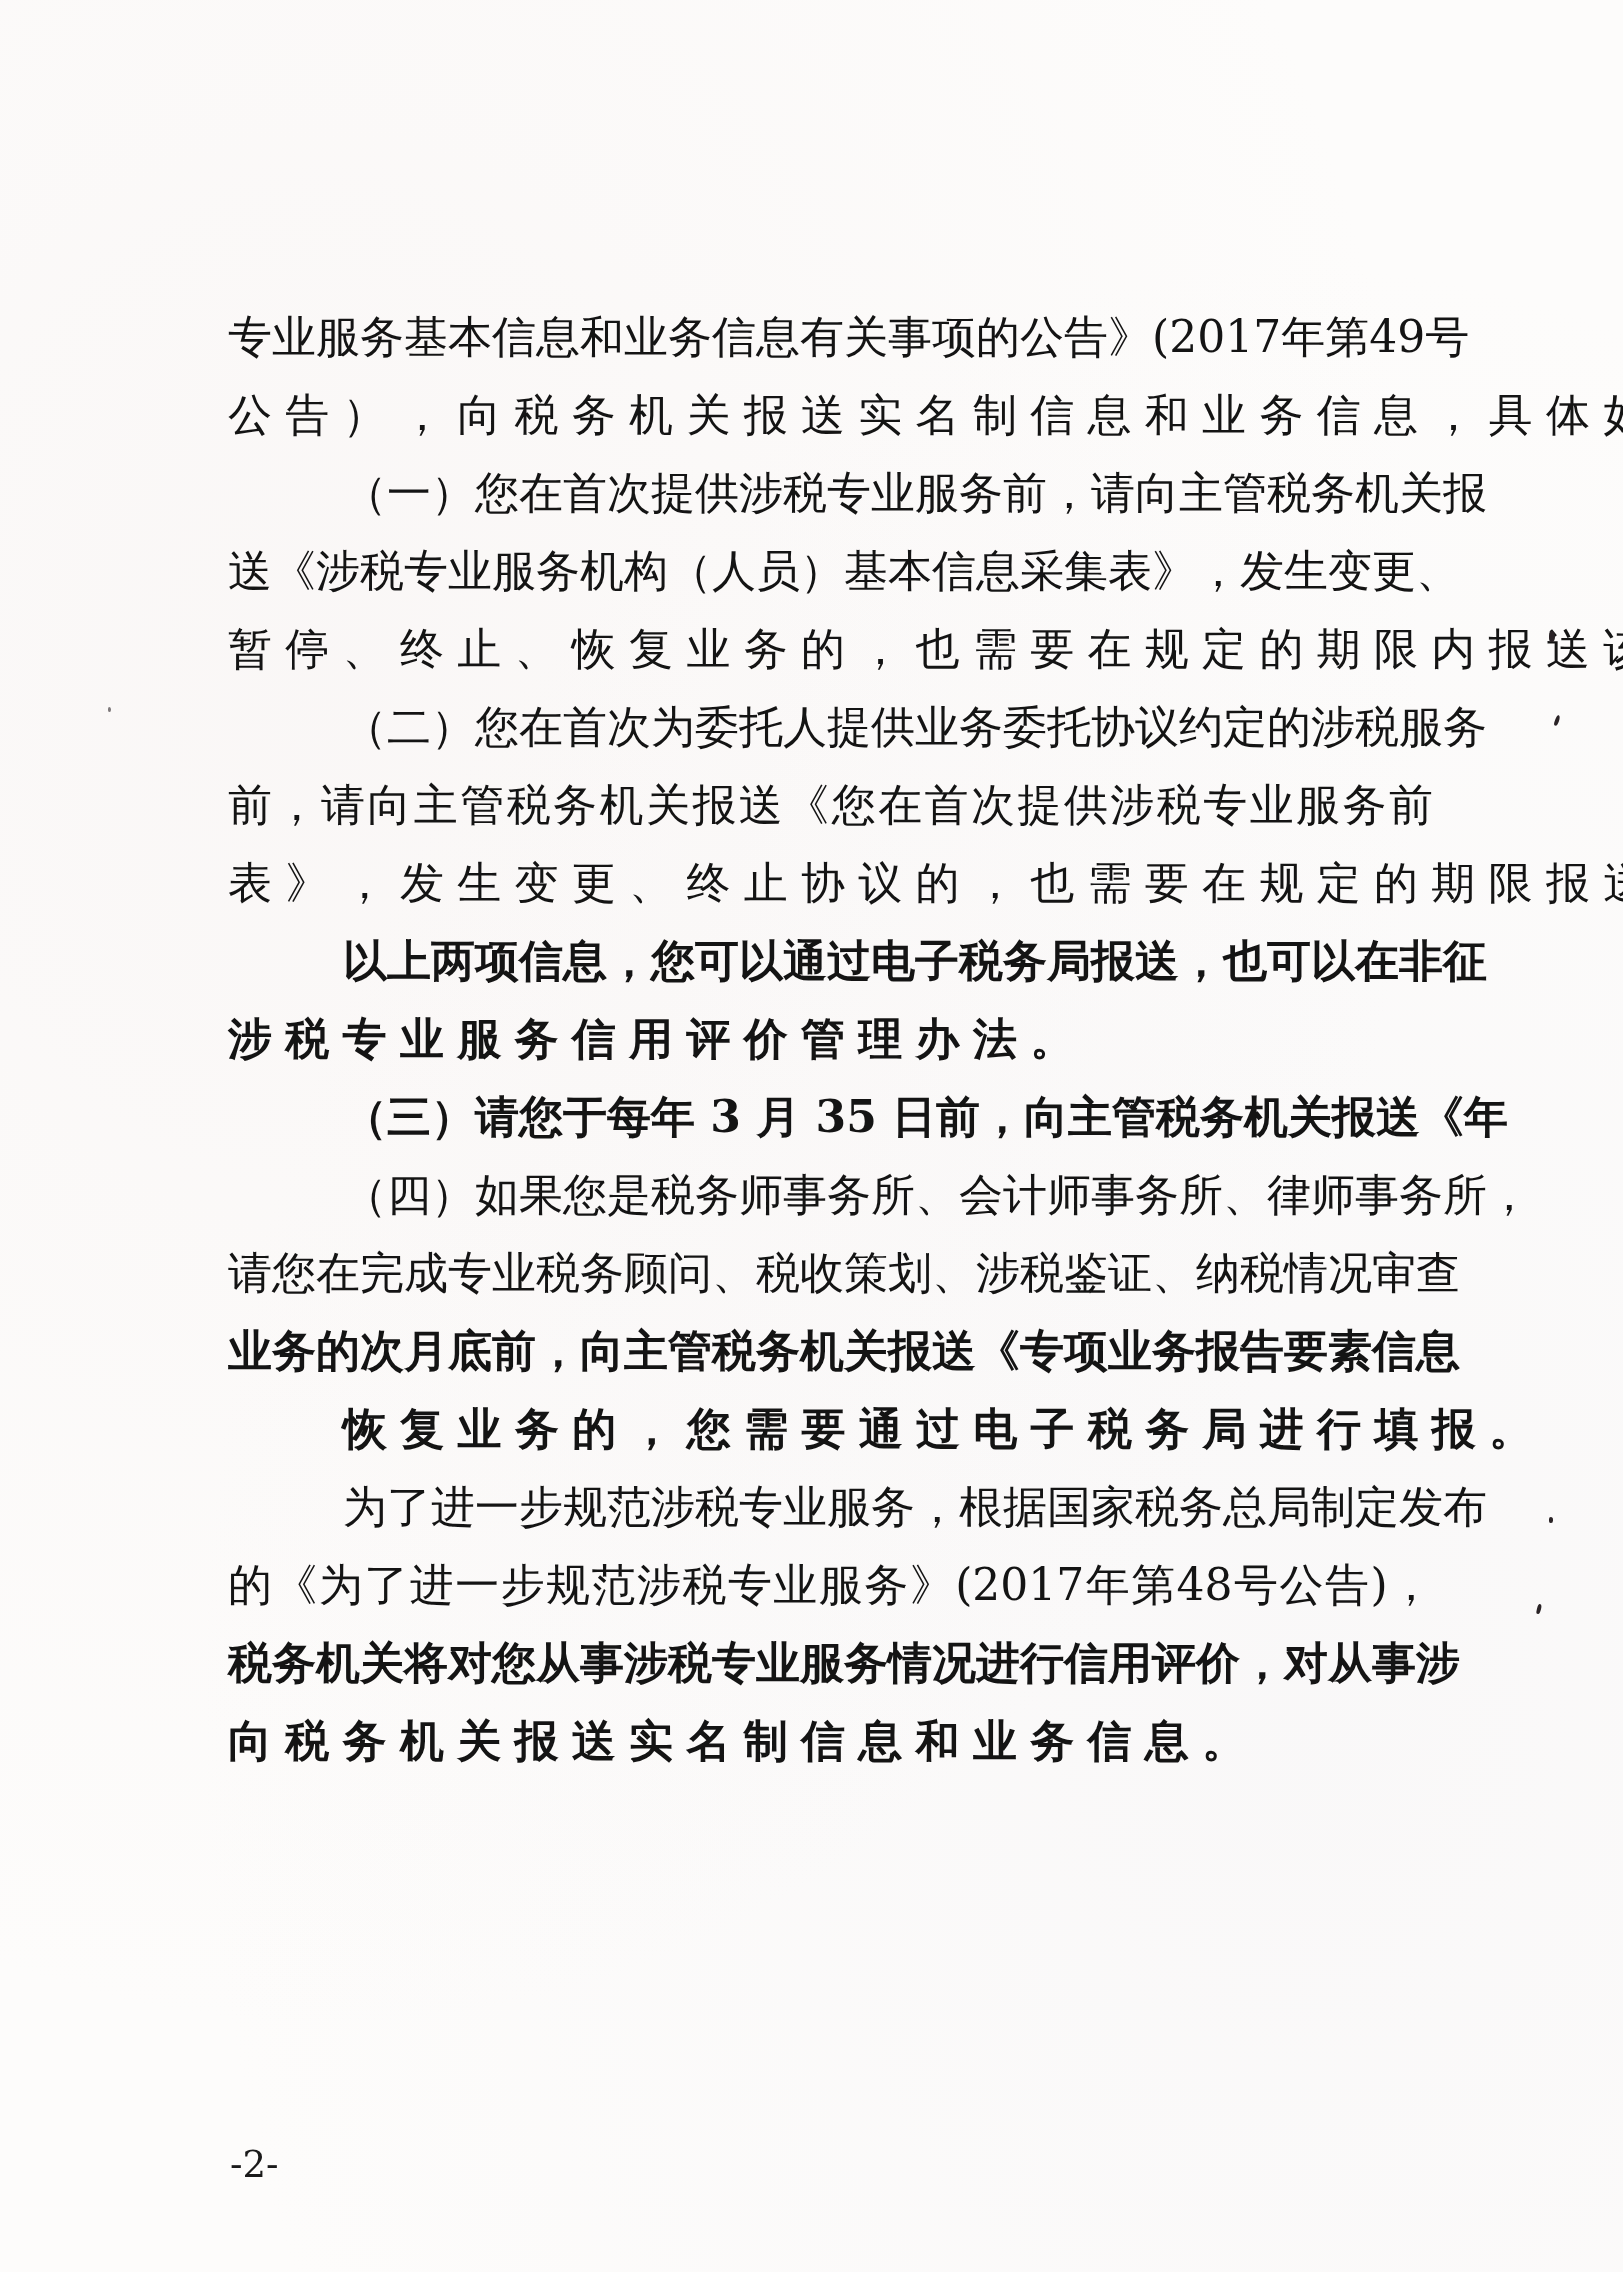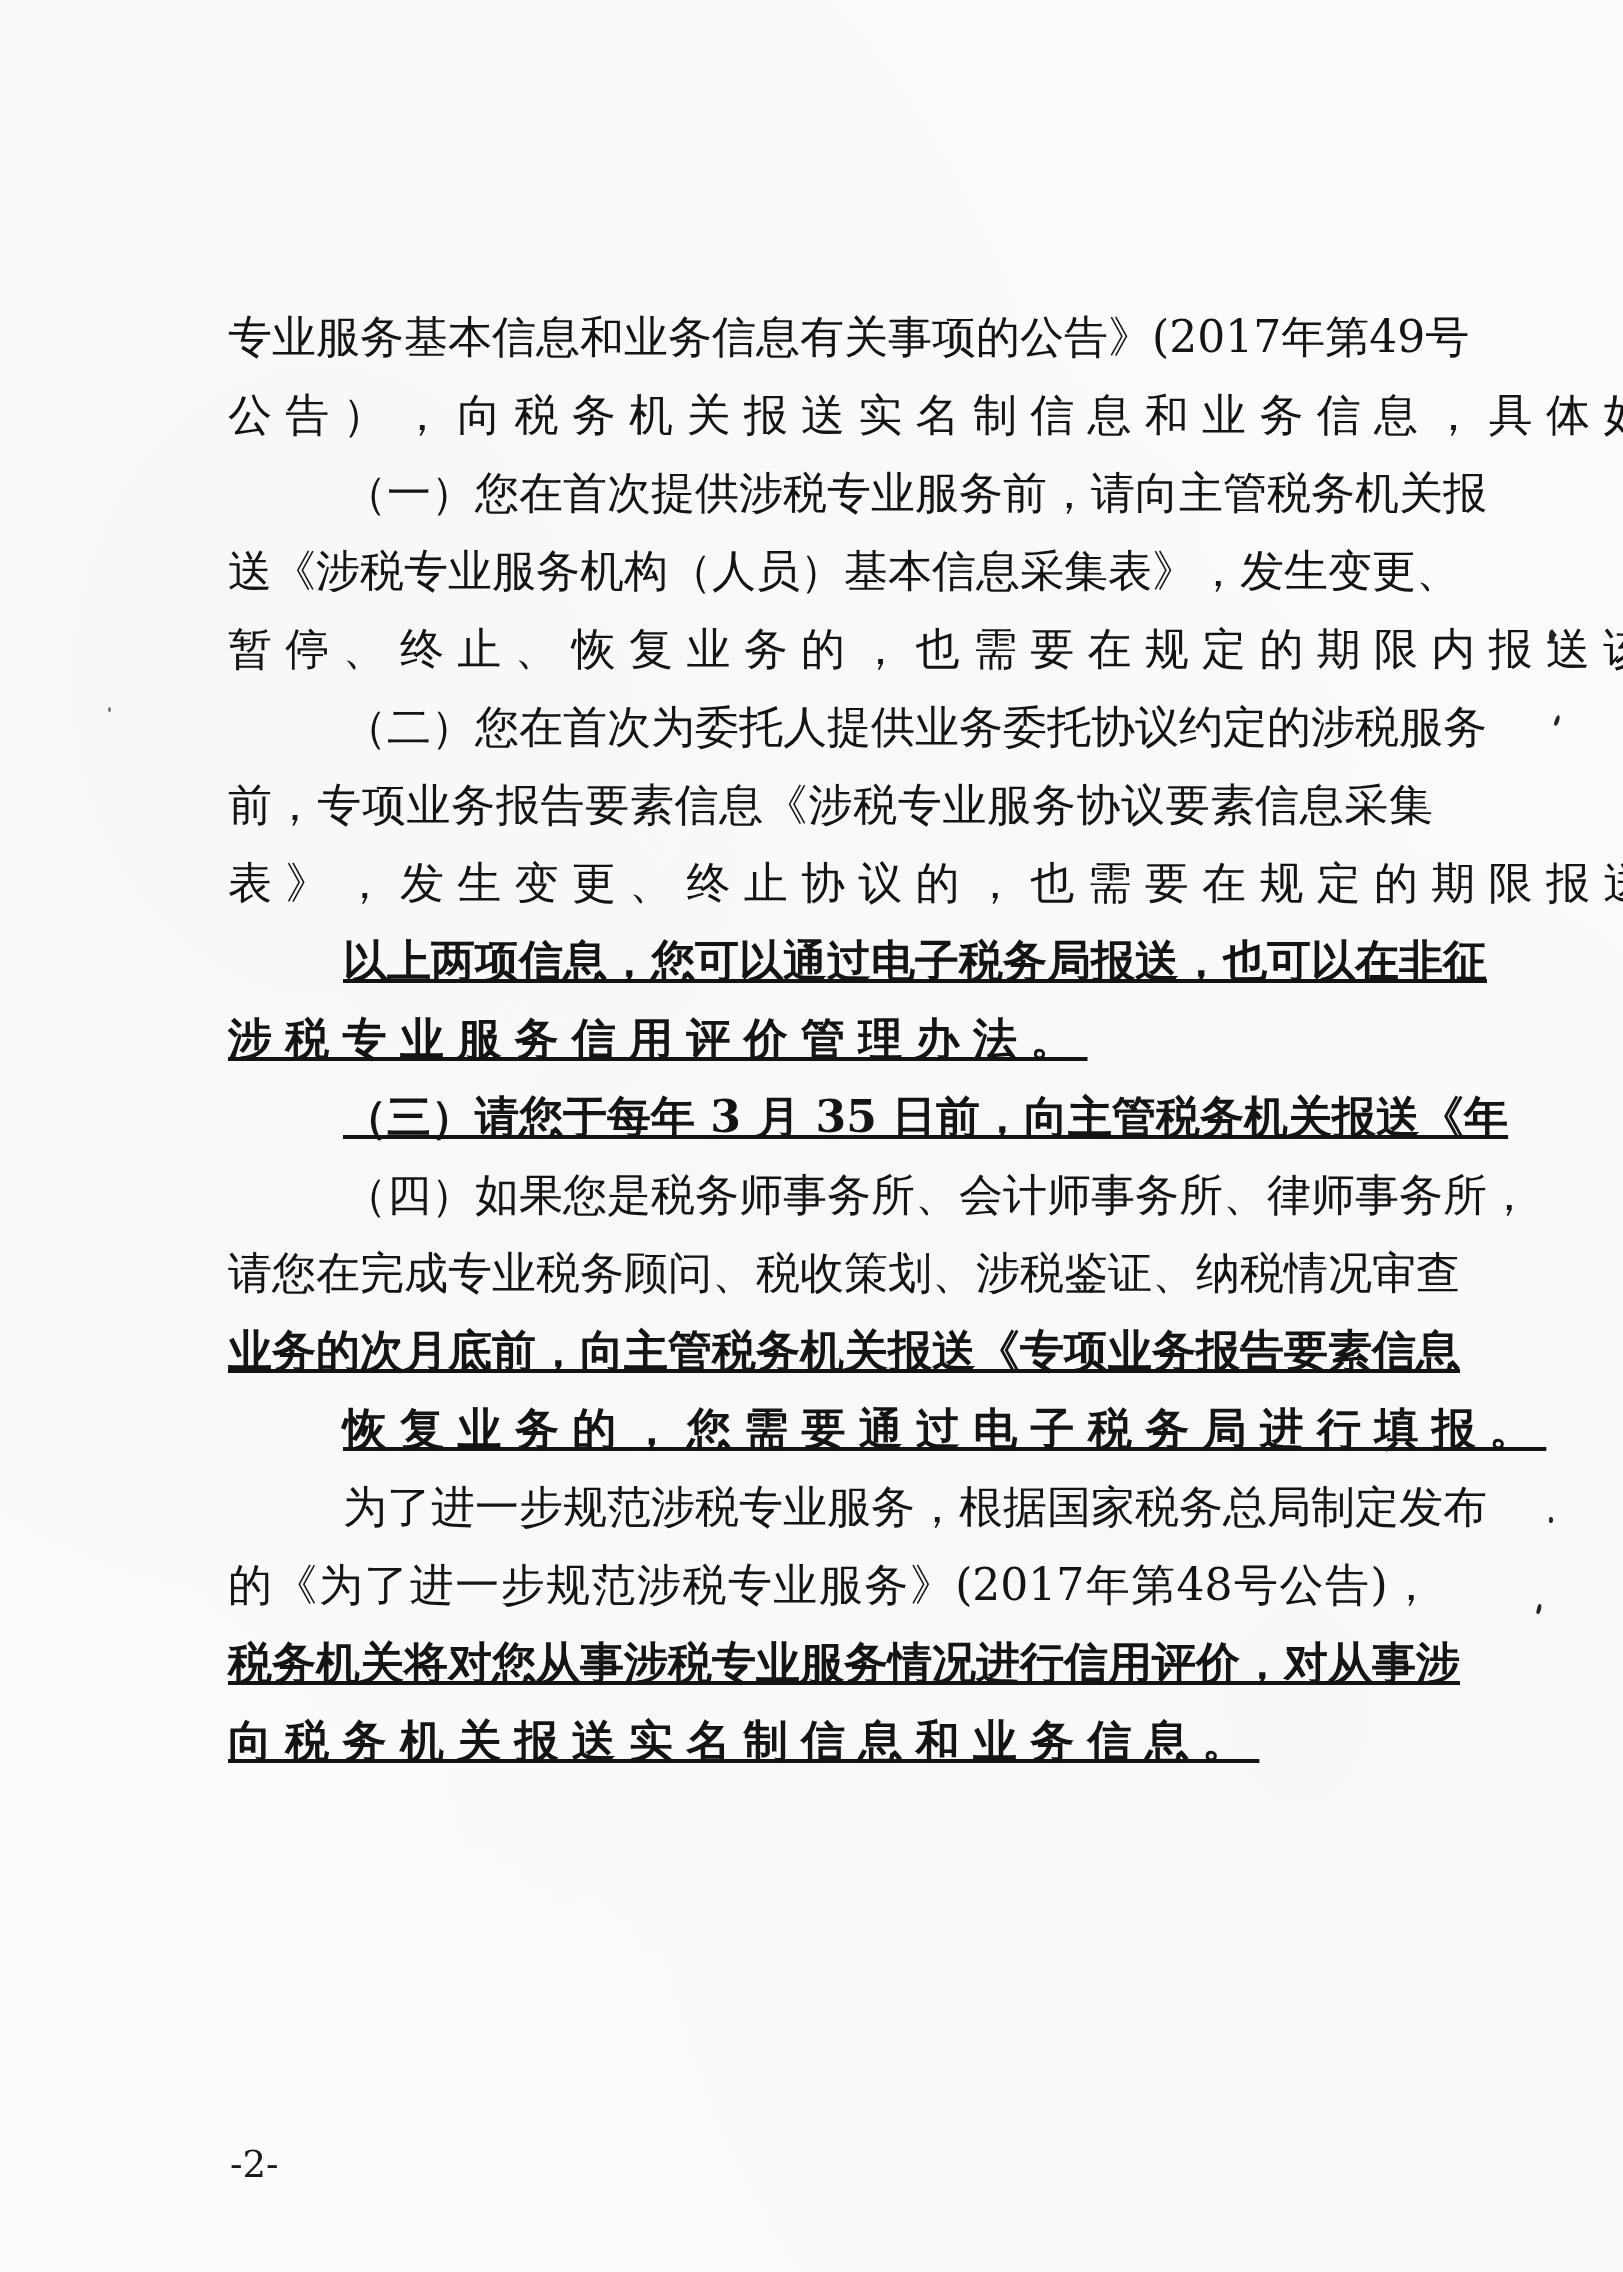--- a/index.html
+++ b/index.html
@@ -38,21 +38,20 @@
       font-size: 44px;
       letter-spacing: 13.3px;
       white-space: nowrap;
       overflow: visible;
     }
     .line.indent {
       padding-left: 115px;
     }
     .line.bold {
       font-weight: bold;
-      text-decoration: underline;
     }
     .line.justify {
       text-align: justify;
       text-align-last: justify;
       letter-spacing: 0;
       width: 1205px;
     }
     .line.indent.justify {
       width: 1089px;
     }
@@ -76,21 +75,21 @@
 
 <div class="page">
 
   <div class="body-text">
     <span class="line justify">专业服务基本信息和业务信息有关事项的公告》(2017年第49号</span>
     <span class="line">公告），向税务机关报送实名制信息和业务信息，具体如下：</span>
     <span class="line indent justify">（一）您在首次提供涉税专业服务前，请向主管税务机关报</span>
     <span class="line justify">送《涉税专业服务机构（人员）基本信息采集表》，发生变更、</span>
     <span class="line">暂停、终止、恢复业务的，也需要在规定的期限内报送该表。</span>
     <span class="line indent justify">（二）您在首次为委托人提供业务委托协议约定的涉税服务</span>
-    <span class="line justify">前，专项业务报告要素信息《涉税专业服务协议要素信息采集</span>
+    <span class="line justify">前，请向主管税务机关报送《您在首次提供涉税专业服务前</span>
     <span class="line">表》，发生变更、终止协议的，也需要在规定的期限报送该表。</span>
     <span class="line indent justify bold">以上两项信息，您可以通过电子税务局报送，也可以在非征</span>
     <span class="line bold">涉税专业服务信用评价管理办法。</span>
     <span class="line indent justify bold">（三）请您于每年 3 月 35 日前，向主管税务机关报送《年</span>
     <span class="line indent justify">（四）如果您是税务师事务所、会计师事务所、律师事务所，</span>
     <span class="line justify">请您在完成专业税务顾问、税收策划、涉税鉴证、纳税情况审查</span>
     <span class="line justify bold">业务的次月底前，向主管税务机关报送《专项业务报告要素信息</span>
     <span class="line indent bold">恢复业务的，您需要通过电子税务局进行填报。</span>
     <span class="line indent justify">为了进一步规范涉税专业服务，根据国家税务总局制定发布</span>
     <span class="line justify">的《为了进一步规范涉税专业服务》(2017年第48号公告)，</span>

